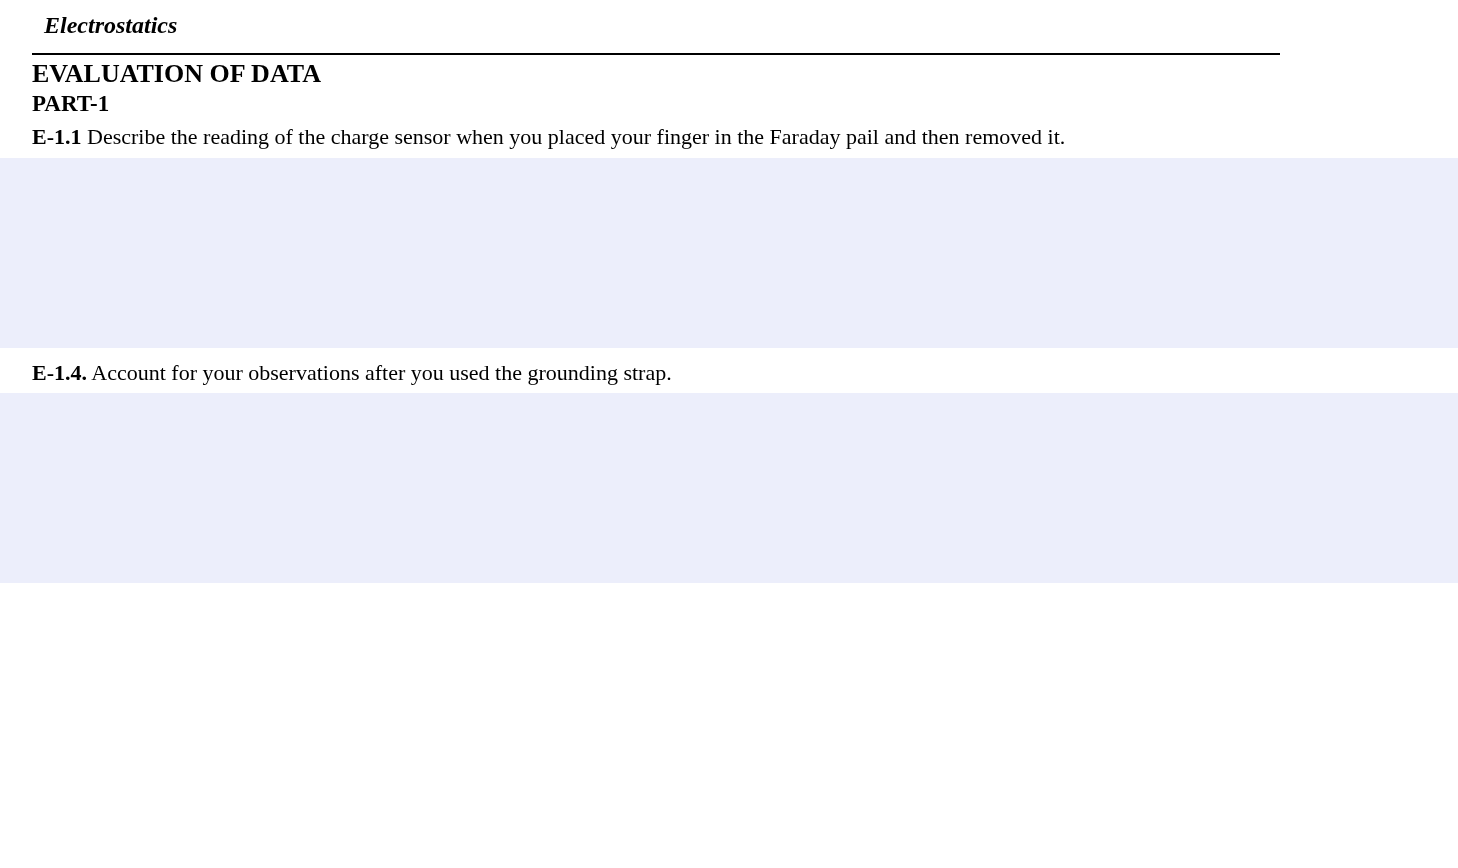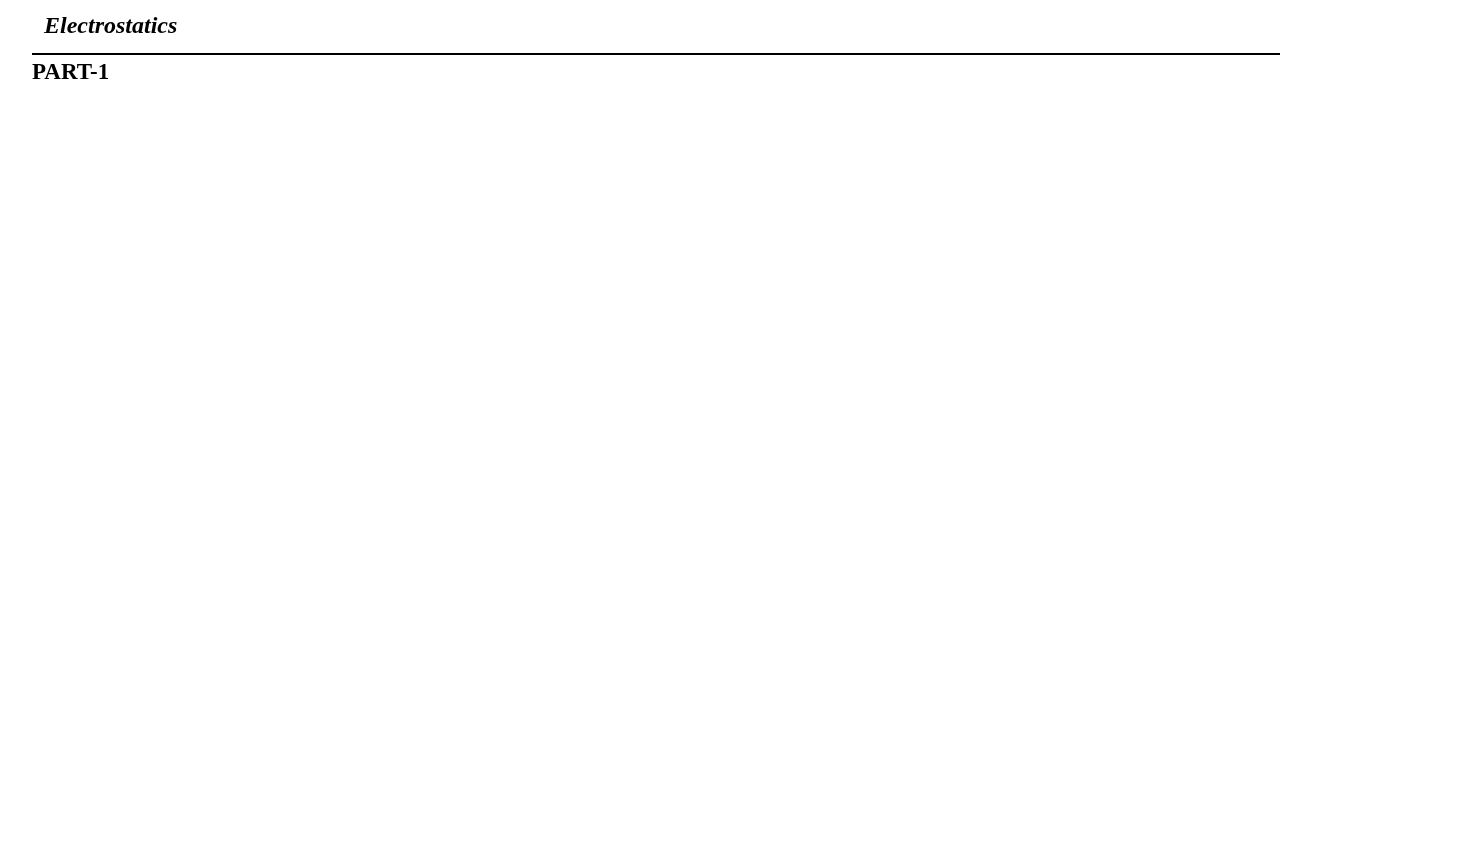--- a/index.html
+++ b/index.html
@@ -73,18 +73,31 @@
     }
   </style>
 </head>
 <body>
 
 <div class="page">
 
   <div class="header-title">Electrostatics</div>
   <div class="header-underline"></div>
 
+  <div class="section-title">EVALUATION OF DATA</div>
   <div class="part-title">PART-1</div>
 
+  <div class="question-block">
+    <div class="question-text">
+      <span class="q-num">E-1.1</span><span> Describe the reading of the charge sensor when you placed your finger in the Faraday pail and then removed it.</span>
+    </div>
+    <div class="answer-area"></div>
+  </div>
 
 
+  <div class="question-block">
+    <div class="question-text question-text-wrap">
+      <span class="q-num">E-1.4.</span><span>  Account for your observations after you used the grounding strap.</span>
+    </div>
+    <div class="answer-area-3"></div>
+  </div>
 
 </div>
 
 </body></html>

